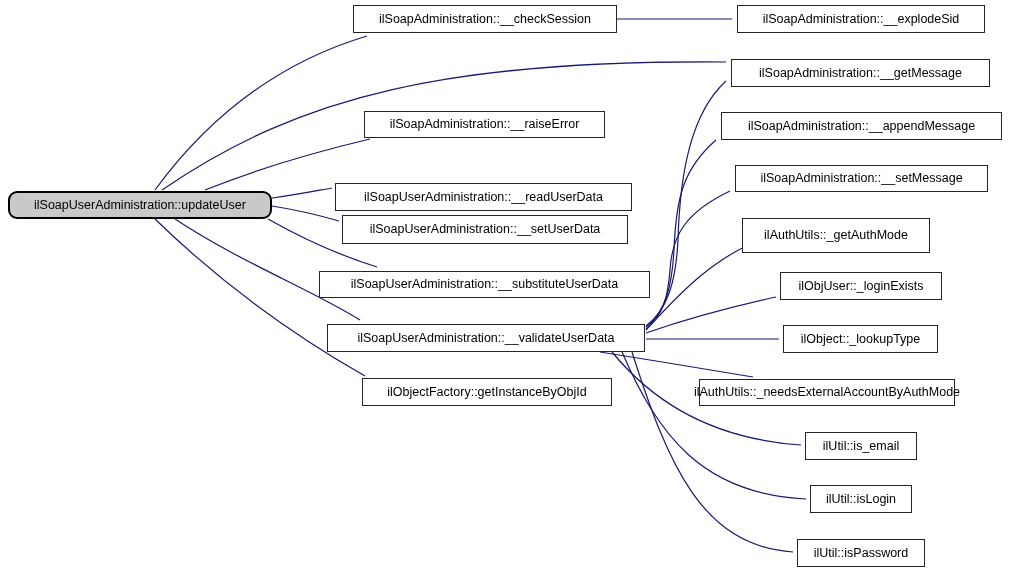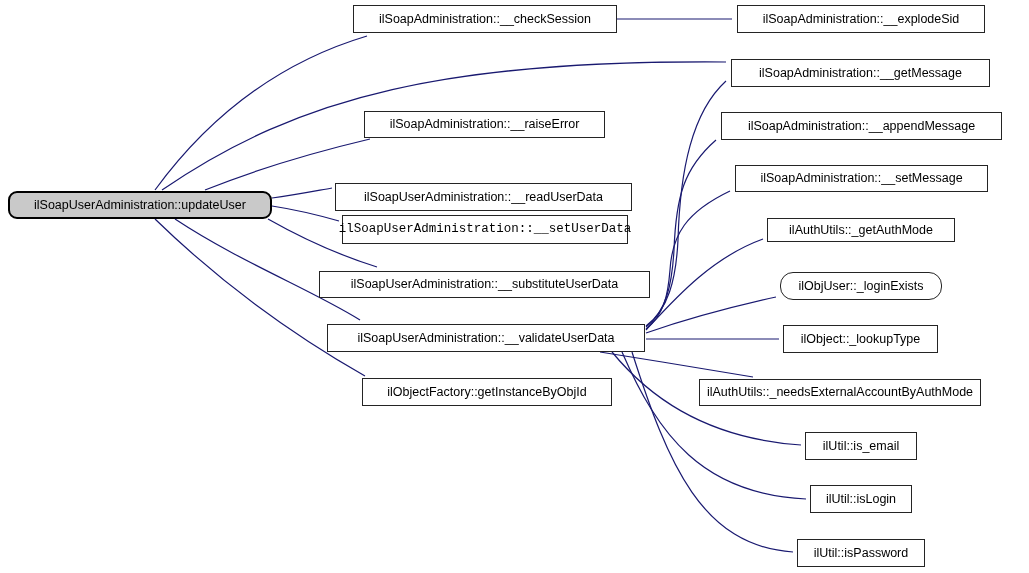--- a/index.html
+++ b/index.html
@@ -80,42 +80,42 @@
       </div>
       <div class="node" style="left: 735px; top: 165px; width: 253px; height: 27px;">
         <span>ilSoapAdministration::__setMessage</span>
       </div>
       <div class="node" style="left: 364px; top: 111px; width: 241px; height: 27px;">
         <span>ilSoapAdministration::__raiseError</span>
       </div>
       <div class="node" style="left: 335px; top: 163px; width: 297px; height: 28px; margin-top: 20px;">
         <span>ilSoapUserAdministration::__readUserData</span>
       </div>
-      <div class="node" style="left: 342px; top: 215px; width: 286px; height: 29px; font-family: Liberation Mono, monospace;">
+      <div class="node" style="left: 342px; top: 215px; width: 286px; height: 29px;">
         <span>ilSoapUserAdministration::__setUserData</span>
       </div>
       <div class="node" style="left: 319px; top: 271px; width: 331px; height: 27px;">
         <span>ilSoapUserAdministration::__substituteUserData</span>
       </div>
       <div class="node" style="left: 327px; top: 324px; width: 318px; height: 28px;">
         <span>ilSoapUserAdministration::__validateUserData</span>
       </div>
       <div class="node" style="left: 362px; top: 378px; width: 250px; height: 28px;">
         <span>ilObjectFactory::getInstanceByObjId</span>
       </div>
-      <div class="node" style="left: 767px; top: 218px; width: 188px; height: 24px;">
+      <div class="node" style="left: 742px; top: 218px; width: 188px; height: 35px;">
         <span>ilAuthUtils::_getAuthMode</span>
       </div>
-      <div class="node" style="left: 780px; top: 272px; width: 162px; height: 28px; border-radius: 13px;">
+      <div class="node" style="left: 780px; top: 272px; width: 162px; height: 28px;">
         <span>ilObjUser::_loginExists</span>
       </div>
       <div class="node" style="left: 783px; top: 325px; width: 155px; height: 28px; justify-content: center;">
         <span>ilObject::_lookupType</span>
       </div>
-      <div class="node" style="left: 699px; top: 379px; width: 282px; height: 27px;">
+      <div class="node" style="left: 699px; top: 379px; width: 256px; height: 27px;">
         <span>ilAuthUtils::_needsExternalAccountByAuthMode</span>
       </div>
       <div class="node" style="left: 805px; top: 432px; width: 112px; height: 28px; text-align: center;">
         <span>ilUtil::is_email</span>
       </div>
       <div class="node" style="left: 810px; top: 485px; width: 102px; height: 28px;">
         <span>ilUtil::isLogin</span>
       </div>
       <div class="node" style="left: 797px; top: 539px; width: 128px; height: 28px; align-items: center;">
         <span>ilUtil::isPassword</span>

